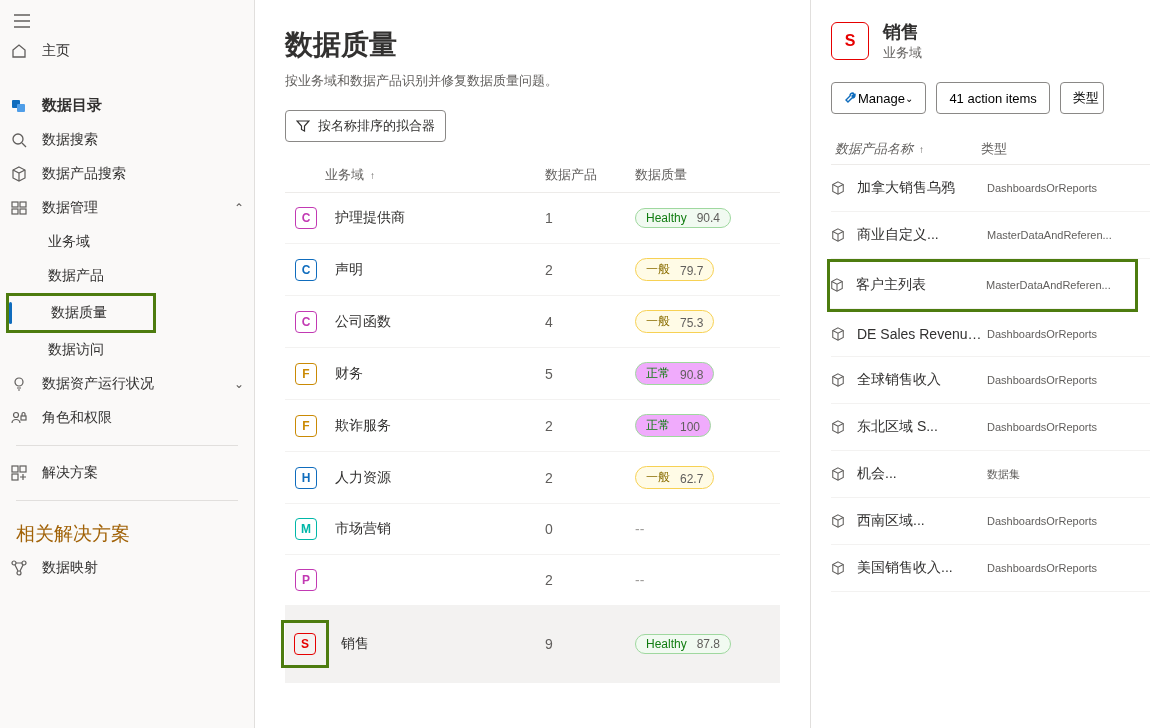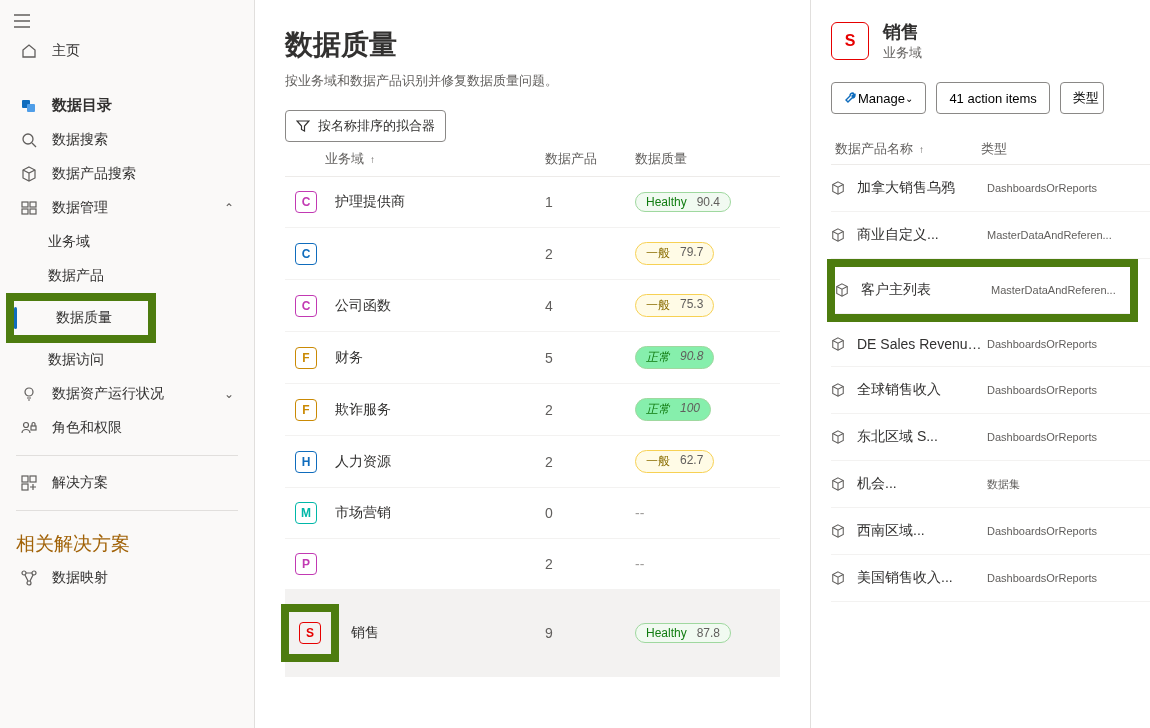--- a/index.html
+++ b/index.html
@@ -1,49 +1,49 @@
 <!DOCTYPE html>
 <html><head>
 <meta charset="utf-8">
 <style>
 * { box-sizing: border-box; margin: 0; padding: 0; font-family: "Segoe UI", -apple-system, sans-serif; }
 body { width: 1150px; height: 728px; background: #fff; color: #323130; font-size: 14px; overflow: hidden; display: flex; }
 .sidebar { width: 255px; border-right: 1px solid #e1dfdd; padding: 8px 0; background: #faf9f8; }
 .hamburger { padding: 6px 14px; font-size: 18px; cursor: pointer; color: #605e5c; }
-.nav-item { display: flex; align-items: center; gap: 14px; padding: 8px 20px; cursor: pointer; color: #323130; position: relative; }
+.nav-item { display: flex; align-items: center; gap: 14px; padding: 8px 10px; cursor: pointer; color: #323130; position: relative; }
 .nav-item .icon { width: 18px; height: 18px; display: flex; align-items: center; justify-content: center; color: #605e5c; flex-shrink: 0; }
 .nav-item.section-head { font-size: 15px; font-weight: 600; margin-top: 18px; padding-top: 10px; }
 .nav-item .label { flex: 1; }
 .nav-item.child { padding-left: 48px; }
 .nav-item.selected { }
 .nav-item.selected::before { content: ""; position: absolute; left: 0; top: 6px; bottom: 6px; width: 3px; background: #0f6cbd; border-radius: 2px; }
 .nav-item .chev { margin-left: auto; color: #605e5c; font-size: 12px; }
 .nav-divider { border: none; border-top: 1px solid #e1dfdd; margin: 10px 16px; }
 .nav-caption { padding: 10px 16px 4px; color: #a16207; font-size: 19px; }
-.red-box { border: 8px solid #4d7c0f; }
+.red-box { border: 3px solid #4d7c0f; }
 
 .main { flex: 1; display: flex; overflow: hidden; }
 .main-left { flex: 1; padding: 26px 30px 0 30px; overflow: auto; min-width: 0; }
 .page-title { font-size: 28px; font-weight: 600; margin-bottom: 8px; }
 .page-subtitle { color: #605e5c; font-size: 13px; margin-bottom: 20px; }
-.filter-btn { display: inline-flex; align-items: center; gap: 8px; border: 1px solid #8a8886; border-radius: 4px; padding: 6px 10px; background: #fff; cursor: pointer; font-size: 13px; color: #323130; }
+.filter-btn { display: inline-flex; align-items: center; gap: 8px; border: 1px solid #8a8886; border-radius: 4px; padding: 6px 10px; background: #fff; cursor: pointer; font-size: 13px; color: #323130; margin-bottom: 16px; }
 
 .table-head { display: flex; align-items: center; padding: 8px 10px; color: #605e5c; font-size: 13px; border-bottom: 1px solid #edebe9; }
 .col-domain { flex: 0 0 250px; display: flex; align-items: center; gap: 6px; }
 .col-count { flex: 0 0 90px; }
 .col-quality { flex: 0 0 120px; }
 
 .domain-row { display: flex; align-items: center; padding: 14px 10px; border-bottom: 1px solid #f3f2f1; cursor: pointer; }
 .domain-row.selected { background: #f3f2f1; }
 .domain-badge { width: 22px; height: 22px; border-radius: 4px; border: 1.5px solid; display: flex; align-items: center; justify-content: center; font-weight: 600; font-size: 12px; margin-right: 12px; flex-shrink: 0; }
 .domain-row .name { flex: 1; }
 .domain-row .count { flex: 0 0 90px; color: #605e5c; }
-.quality-pill { display: inline-flex; align-items: flex-start; gap: 10px; border: 1px solid; border-radius: 12px; padding: 2px 10px; font-size: 12px; }
+.quality-pill { display: inline-flex; align-items: flex-end; gap: 10px; border: 1px solid; border-radius: 12px; padding: 2px 10px; font-size: 12px; }
 .quality-pill.healthy { border-color: #9fd89f; color: #107c10; background: #f1faf1; }
-.quality-pill.normal { border-color: #9fd89f; color: #107c10; background: #86efac; font-style: italic; }
+.quality-pill.normal { border-color: #9fd89f; color: #107c10; background: #f0abfc; }
 .quality-pill.average { border-color: #f7d154; color: #8a6d00; background: #fffbe6; }
 .quality-pill .val { color: #605e5c; }
 .quality-none { color: #a19f9d; }
 
 .right-panel { flex: 0 0 340px; border-left: 1px solid #e1dfdd; padding: 20px 0 0 20px; overflow: auto; }
 .rp-head { display: flex; gap: 14px; align-items: center; margin-bottom: 20px; }
 .rp-badge { width: 38px; height: 38px; border-radius: 6px; border: 1.5px solid #e60000; color: #e60000; display: flex; align-items: center; justify-content: center; font-weight: 600; font-size: 16px; }
 .rp-title { font-size: 18px; font-weight: 600; }
 .rp-sub { color: #605e5c; font-size: 13px; }
 .rp-buttons { display: flex; gap: 10px; margin-bottom: 20px; }
@@ -229,20 +229,21 @@
           <div class="col-quality"><span class="quality-pill healthy">
               <span>Healthy</span>
               <span class="val">90.4</span>
             </span></div>
         </div>
         <div class="domain-row">
           <div class="col-domain">
             <div style="margin-right: 0px;">
               <div class="domain-badge" style="border-color: rgb(15, 108, 189); color: rgb(15, 108, 189);">C</div>
             </div>
+            <span class="name">声明</span>
           </div>
           <div class="col-count count">2</div>
           <div class="col-quality"><span class="quality-pill average">
               <span>一般</span>
               <span class="val">79.7</span>
             </span></div>
         </div>
         <div class="domain-row">
           <div class="col-domain">
             <div style="margin-right: 0px;">
@@ -349,21 +350,21 @@
       </button>
       <button class="rp-btn">
         <span>41 action items</span>
       </button>
       <button class="rp-btn cut">
         <span>类型</span>
       </button>
     </div>
 
     <div class="rp-table-head">
-      <div class="rp-col-name" style="padding-left:4px;">
+      <div class="rp-col-name" style="padding-left:4px;font-style:italic;">
         <span>数据产品名称</span>
         <span class="arrow-up">↑</span>
       </div>
       <div class="rp-col-type">类型</div>
     </div>
 
     <div id="product-rows">
         <div class="rp-row">
           <span class="icon">
             <svg width="14" height="14" viewBox="0 0 16 16" fill="none" stroke="currentColor" stroke-width="1.2">

